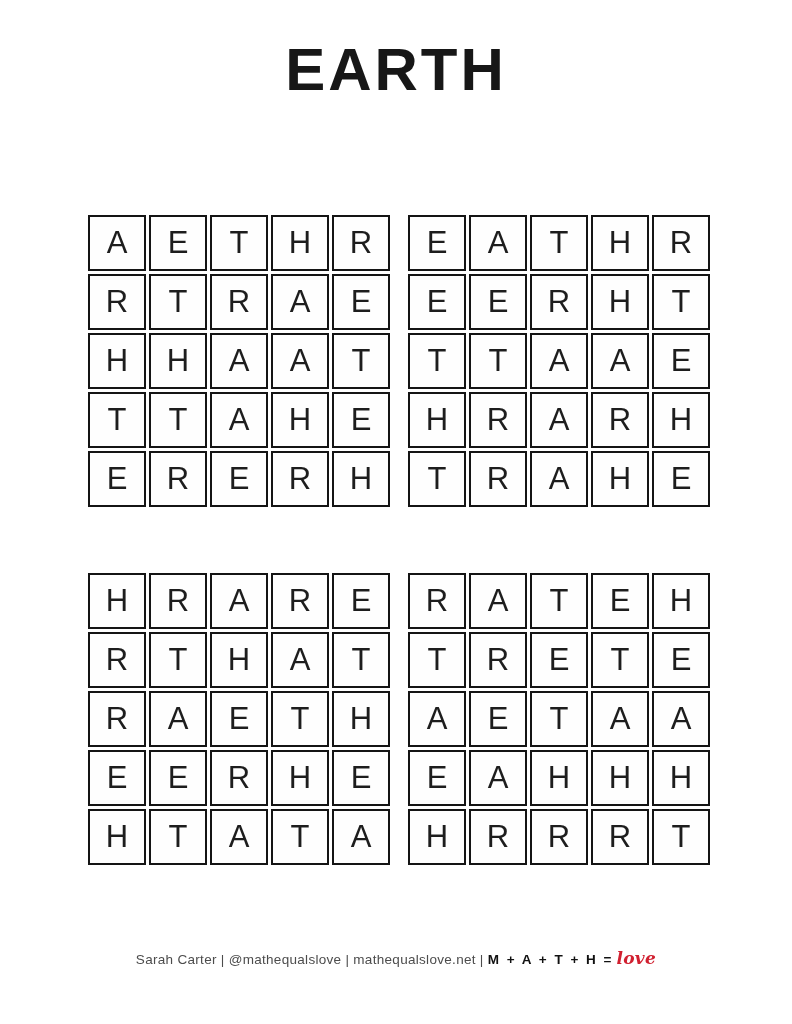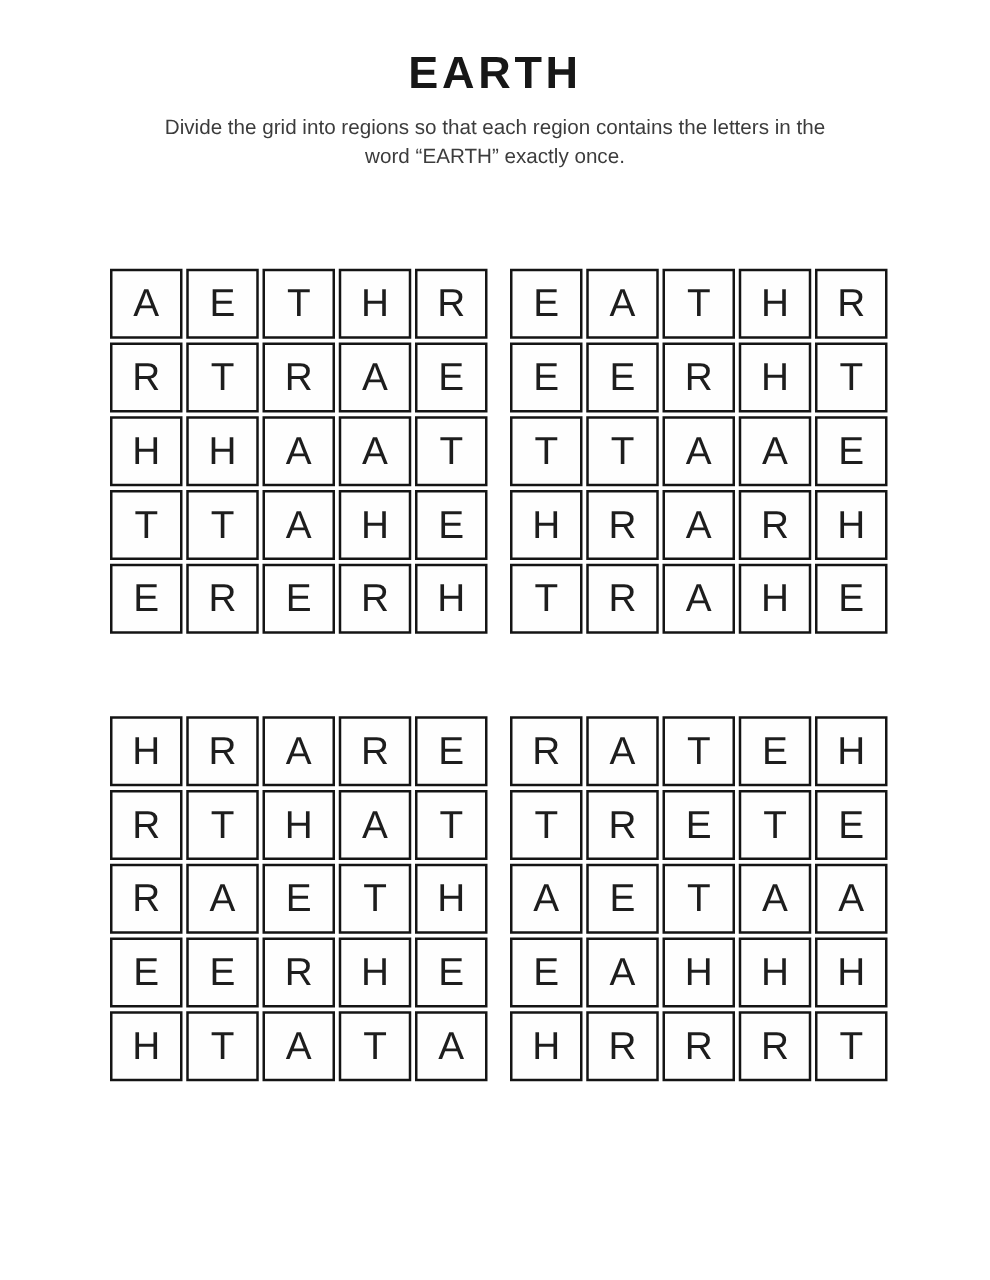--- a/index.html
+++ b/index.html
@@ -11,21 +11,21 @@
     width: 792px;
     height: 1024px;
     background: #ffffff;
     margin: 0 auto;
     overflow: hidden;
   }
 
   
   .header { text-align: center; padding-top: 40px; }
   .title {
-    font-size: 36px;
+    font-size: 60px;
     font-weight: 900;
     letter-spacing: 3px;
     color: #171717;
     line-height: 1.0;
   }
   .subtitle {
     margin-top: 9px;
     font-size: 26px;
     font-weight: 400;
     letter-spacing: 2px;
@@ -91,24 +91,20 @@
     margin-left: 3px;
   }
 </style>
 </head>
 <body>
 
 <div class="page">
 
   <div class="header">
     <div class="title">EARTH</div>
-    <div class="instructions">
-      <span>Divide the grid into regions so that each region contains the letters in the</span><br>
-      <span>word “EARTH” exactly once.</span>
-    </div>
   </div>
 
   <div class="grids">
     <div class="puzzle">
         <div class="cell" style="border-color: rgb(20, 20, 20); color: rgb(29, 29, 29);">A</div>
         <div class="cell" style="border-color: rgb(20, 20, 20); color: rgb(29, 29, 29);">E</div>
         <div class="cell" style="border-color: rgb(20, 20, 20); color: rgb(29, 29, 29);">T</div>
         <div class="cell" style="border-color: rgb(20, 20, 20); color: rgb(29, 29, 29);">H</div>
         <div class="cell" style="border-color: rgb(20, 20, 20); color: rgb(29, 29, 29);">R</div>
         <div class="cell" style="border-color: rgb(20, 20, 20); color: rgb(29, 29, 29);">R</div>
@@ -208,14 +204,17 @@
         <div class="cell" style="border-color: rgb(20, 20, 20); color: rgb(29, 29, 29);">H</div>
         <div class="cell" style="border-color: rgb(20, 20, 20); color: rgb(29, 29, 29);">H</div>
         <div class="cell" style="border-color: rgb(20, 20, 20); color: rgb(29, 29, 29);">H</div>
         <div class="cell" style="border-color: rgb(20, 20, 20); color: rgb(29, 29, 29);">R</div>
         <div class="cell" style="border-color: rgb(20, 20, 20); color: rgb(29, 29, 29);">R</div>
         <div class="cell" style="border-color: rgb(20, 20, 20); color: rgb(29, 29, 29);">R</div>
         <div class="cell" style="border-color: rgb(20, 20, 20); color: rgb(29, 29, 29);">T</div>
       </div>
   </div>
 
+  <div class="footer">
+    <span>Sarah Carter | @mathequalslove | mathequalslove.net |</span><span class="logo-math">M + A + T + H =</span><span class="logo-love" style="color: rgb(209, 32, 48);">love</span>
+  </div>
 
 </div>
 
 </body></html>

